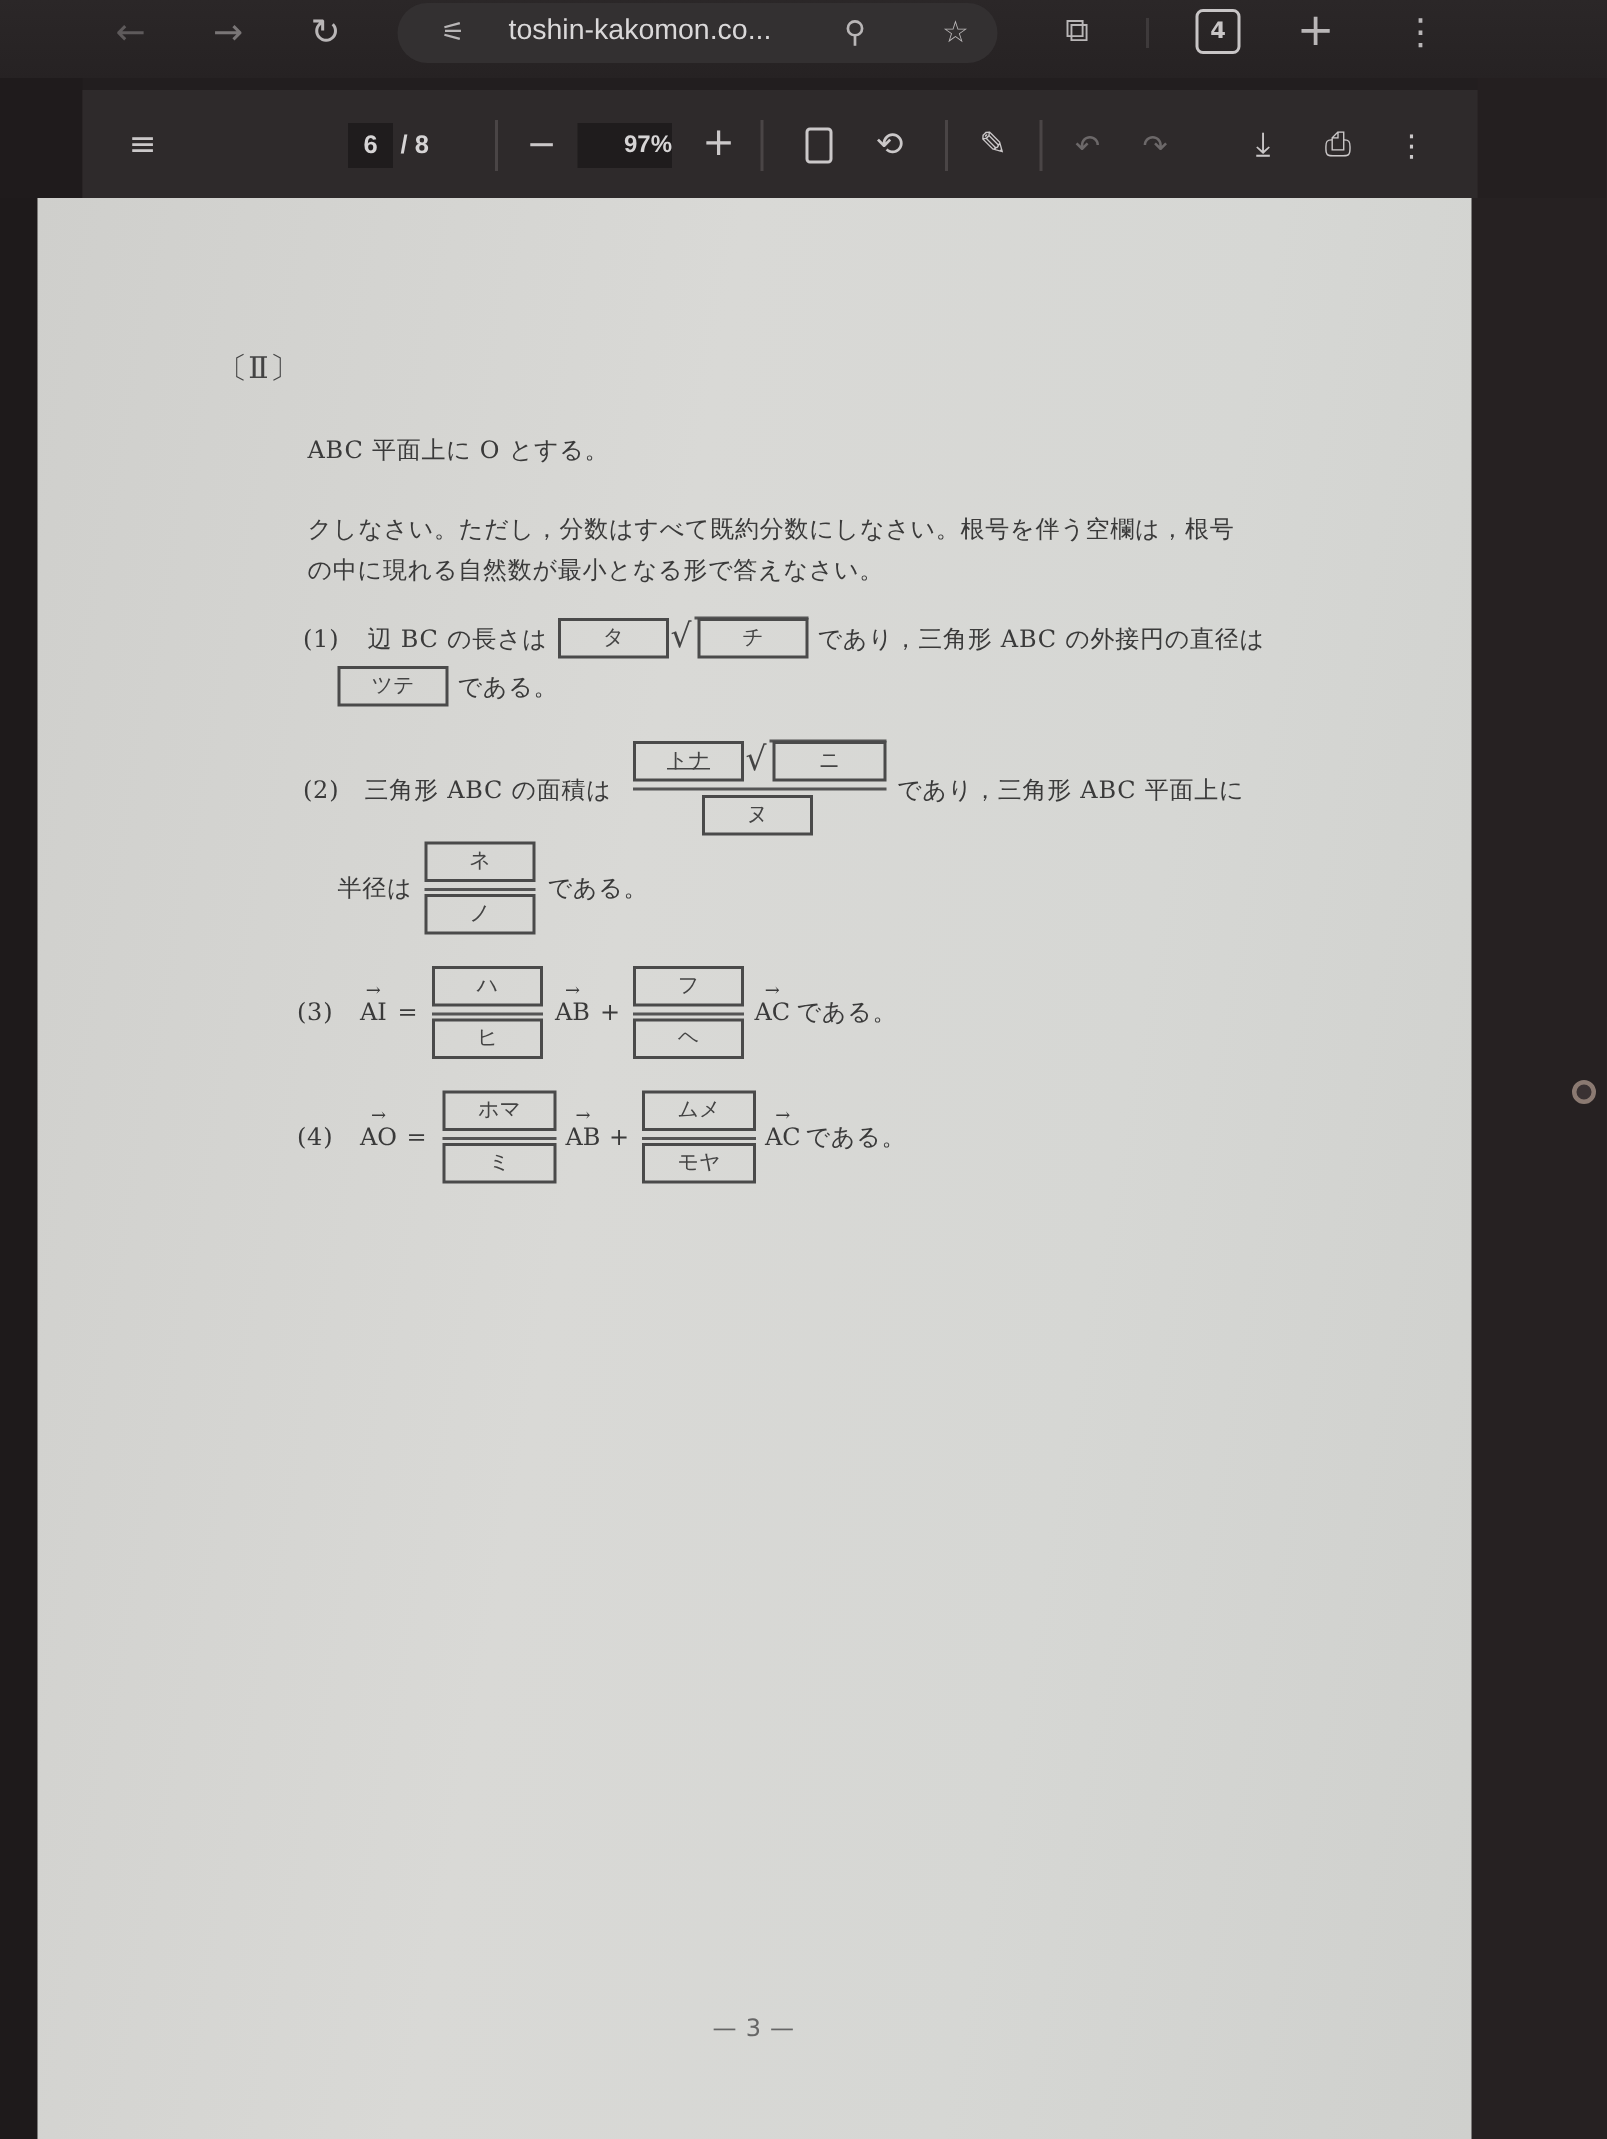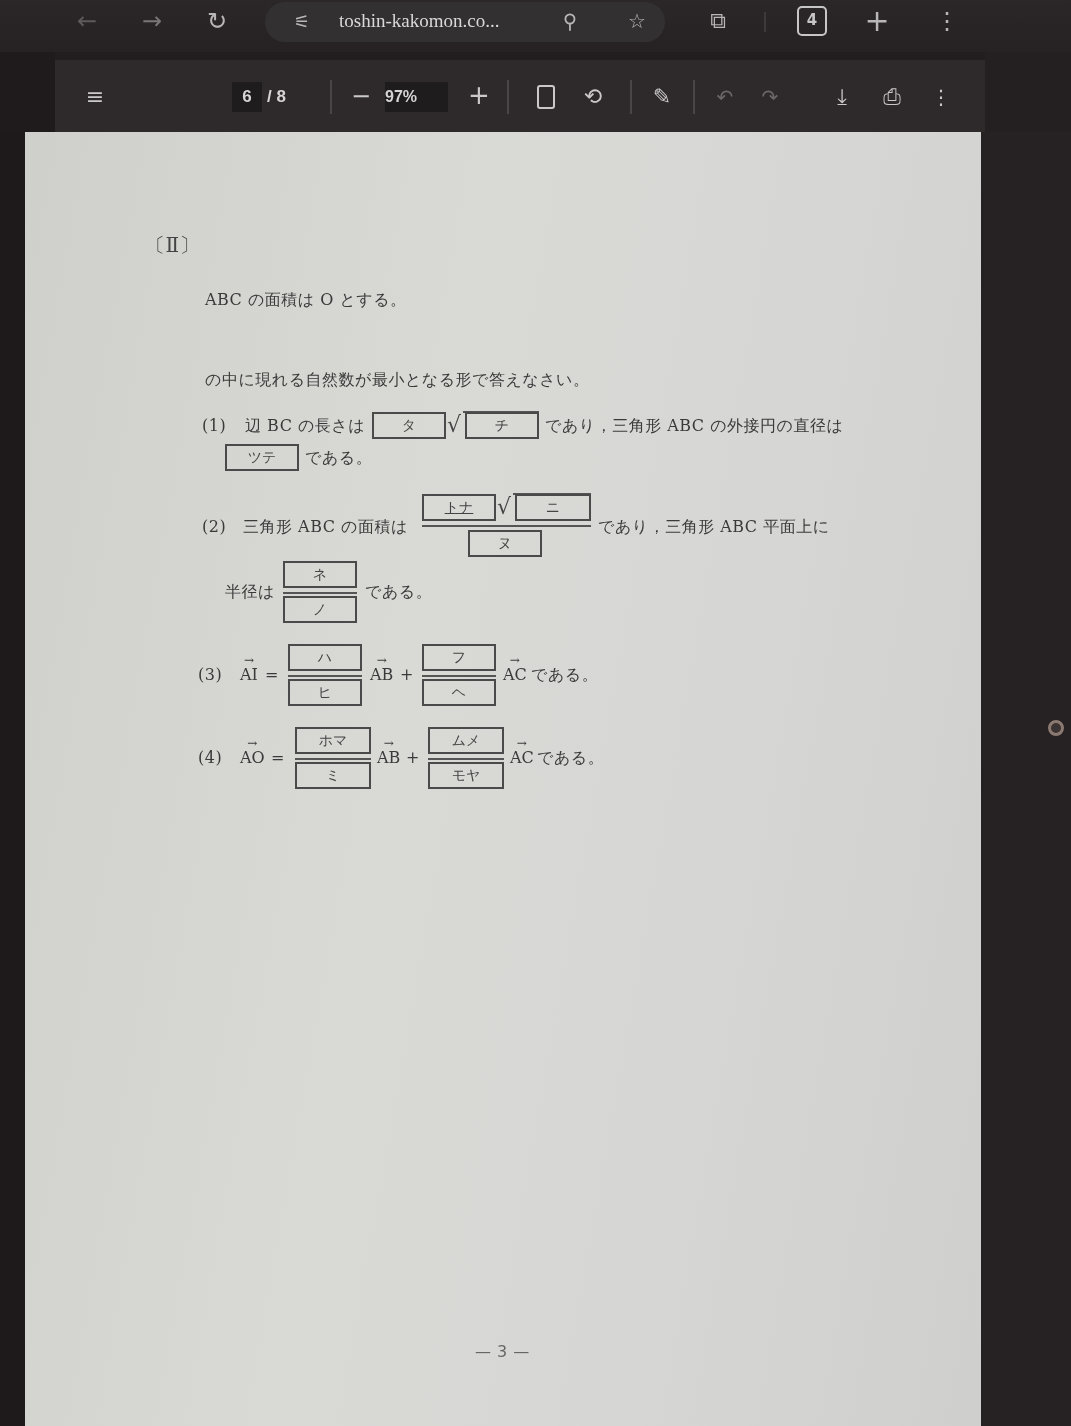--- a/index.html
+++ b/index.html
@@ -18,41 +18,41 @@
   .chrome-top .ic {
     position: absolute; top: 6px; height: 30px; color: #b9b6b7;
     font-family: "DejaVu Sans", sans-serif; font-size: 24px; line-height: 30px; text-align: center;
   }
   .omnibox {
     position: absolute; left: 265px; top: 2px; width: 400px; height: 40px;
     background: #333031; border-radius: 20px;
   }
   .omnibox .url {
     position: absolute; left: 74px; top: 8px; color: #dad8d9;
-    font-family: Liberation Serif, serif; font-size: 19px;
+    font-family: Liberation Sans, sans-serif; font-size: 19px;
   }
   .tabcount {
     position: absolute; left: 797px; top: 6px; width: 30px; height: 30px;
     border: 2.5px solid #c8c5c6; border-radius: 5px; color: #c8c5c6;
     font-family: "DejaVu Sans", sans-serif; font-size: 15px; font-weight: bold;
     text-align: center; line-height: 25px;
   }
   .pdf-toolbar {
     position: absolute; left: 55px; top: 60px; width: 930px; height: 72px;
     background: #2e2a2b;
   }
   .tb {
     position: absolute; color: #cbc8c9; font-family: "DejaVu Sans", sans-serif;
     font-size: 20px; line-height: 30px; text-align: center;
   }
   .pagebox { position: absolute; left: 177px; top: 22px; width: 30px; height: 30px; background: #1f1c1d;
     color: #d6d4d5; font-family: "Liberation Sans", sans-serif; font-weight: bold; font-size: 17px; text-align:center; line-height:30px; }
   .pagetotal { position: absolute; left: 212px; top: 22px; color: #d6d4d5; font-family: "Liberation Sans", sans-serif; font-weight: bold; font-size: 17px; line-height: 30px; }
   .zoombox { position: absolute; left: 330px; top: 22px; width: 63px; height: 30px; background: #1f1c1d;
-    color: #d6d4d5; font-family: "Liberation Sans", sans-serif; font-weight: bold; font-size: 16px; text-align:left; line-height:30px; }
+    color: #d6d4d5; font-family: "Liberation Sans", sans-serif; font-weight: bold; font-size: 16px; text-align:right; line-height:30px; }
   .sep { position: absolute; top: 20px; width: 2px; height: 34px; background: #4a4546; }
   
   .page {
     position: absolute; left: 25px; top: 132px; width: 956px; height: 1294px;
     background: linear-gradient(100deg, #cfcfcc 0%, #d9d9d6 40%, #d6d7d4 70%, #cfd0cd 100%);
   }
   .sidebar-right { position: absolute; left: 981px; top: 132px; width: 90px; height: 1294px; background: #262122; }
   .sidebar-left { position: absolute; left: 0; top: 132px; width: 25px; height: 1294px; background: #1e1a1b; }
   .scroll-thumb { position: absolute; left: 1048px; top: 720px; width: 16px; height: 16px; border-radius: 50%;
     border: 3px solid #8b7a72; background: #3a3233; }
@@ -115,22 +115,23 @@
 </div>
 
 <div class="sidebar-left"></div>
 <div class="sidebar-right"></div>
 <div class="scroll-thumb"></div>
 
 <div class="page">
 
   <div class="txt" style="left:120px;top:100px;font-size:20px;color:#444;">〔Ⅱ〕</div>
 
-  <div class="txt" style="left:180px;top:158px;">ABC の面積は O とする。</div>
+  <div class="txt" style="left:180px;top:158px;">ABC 平面上に O とする。</div>
 
+  <div class="txt" style="left:180px;top:211px;">クしなさい。ただし，分数はすべて既約分数にしなさい。根号を伴う空欄は，根号</div>
   <div class="txt" style="left:180px;top:238px;">の中に現れる自然数が最小となる形で答えなさい。</div>
 
   <div>
     <div class="txt" style="left:177px;top:284px;">(1)</div>
     <div class="txt" style="left:220px;top:284px;">辺 BC の長さは</div>
     <div class="box" style="left:347px;top:280px;width:74px;height:27px;line-height:23px;">タ</div>
     <div class="sqrt" style="left:422px;top:280px;">√</div>
     <div class="overline" style="left:438px;top:279px;width:76px;"></div>
     <div class="box" style="left:440px;top:280px;width:74px;height:27px;line-height:23px;">チ</div>
     <div class="txt" style="left:520px;top:284px;">であり，三角形 ABC の外接円の直径は</div>

